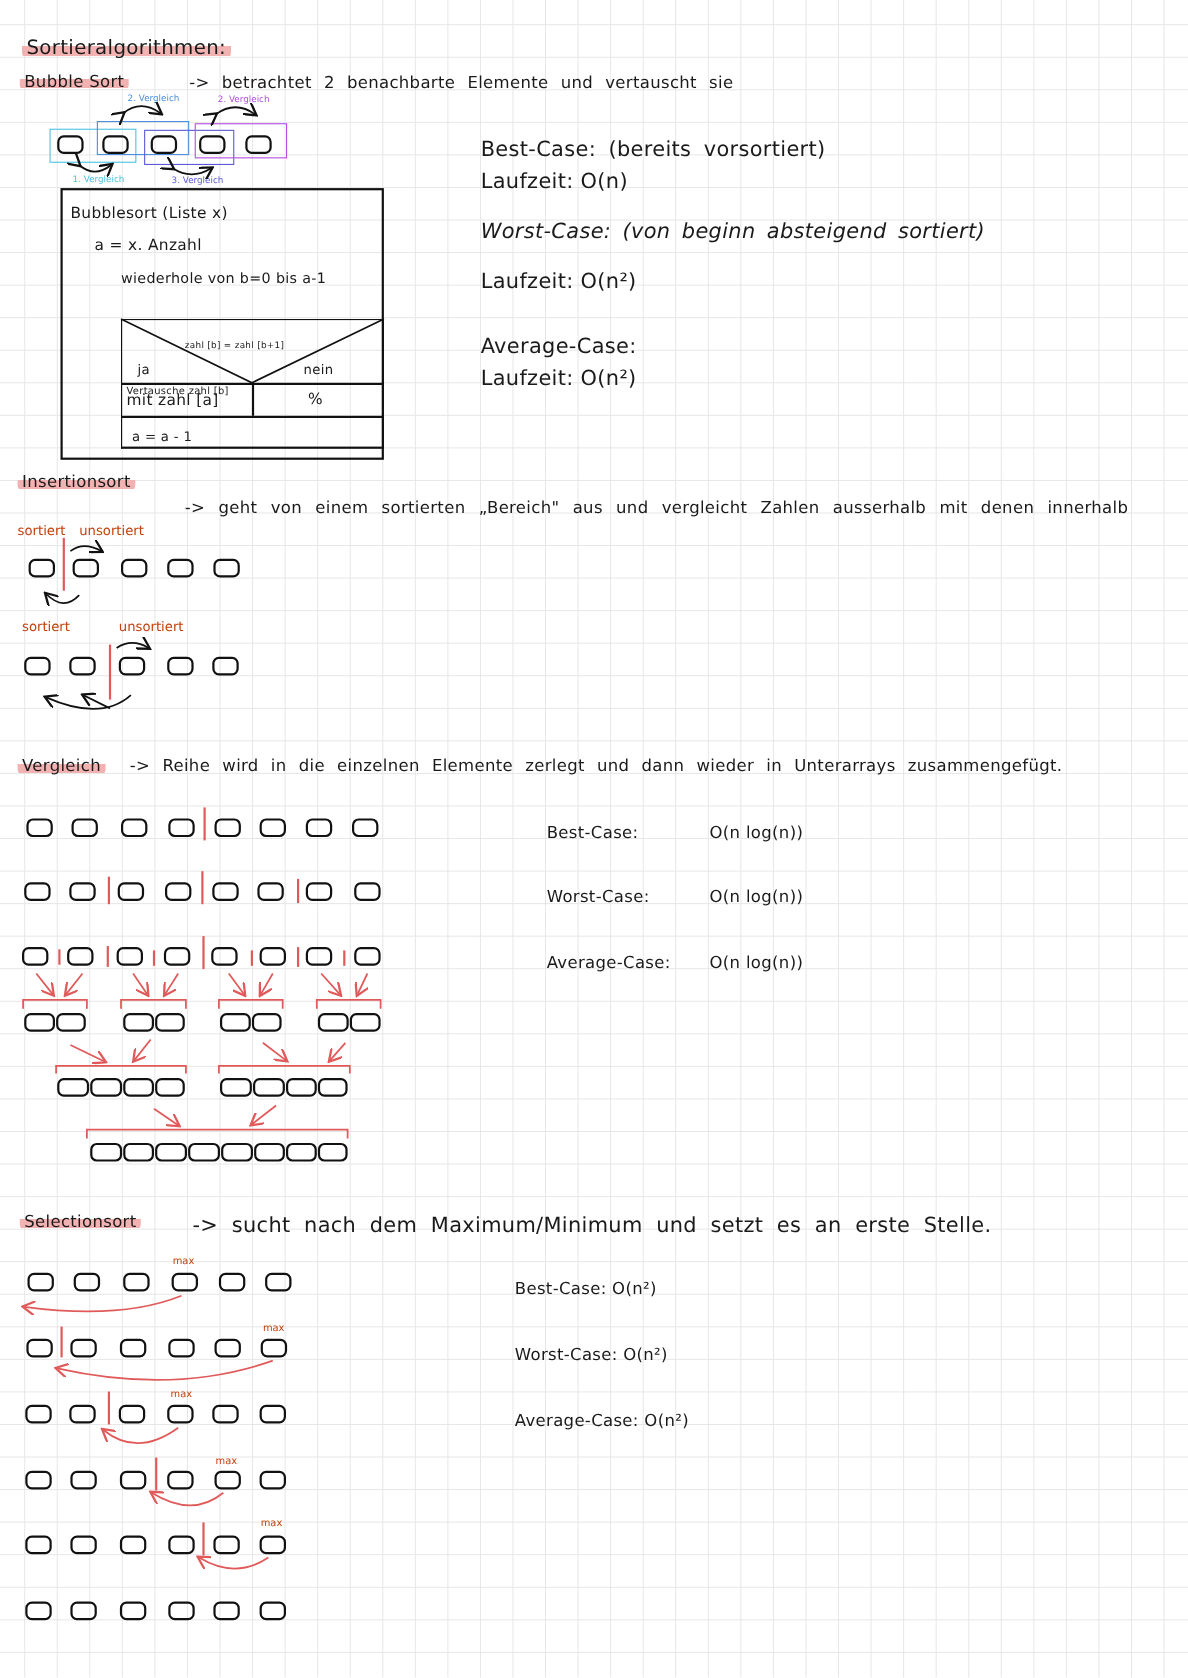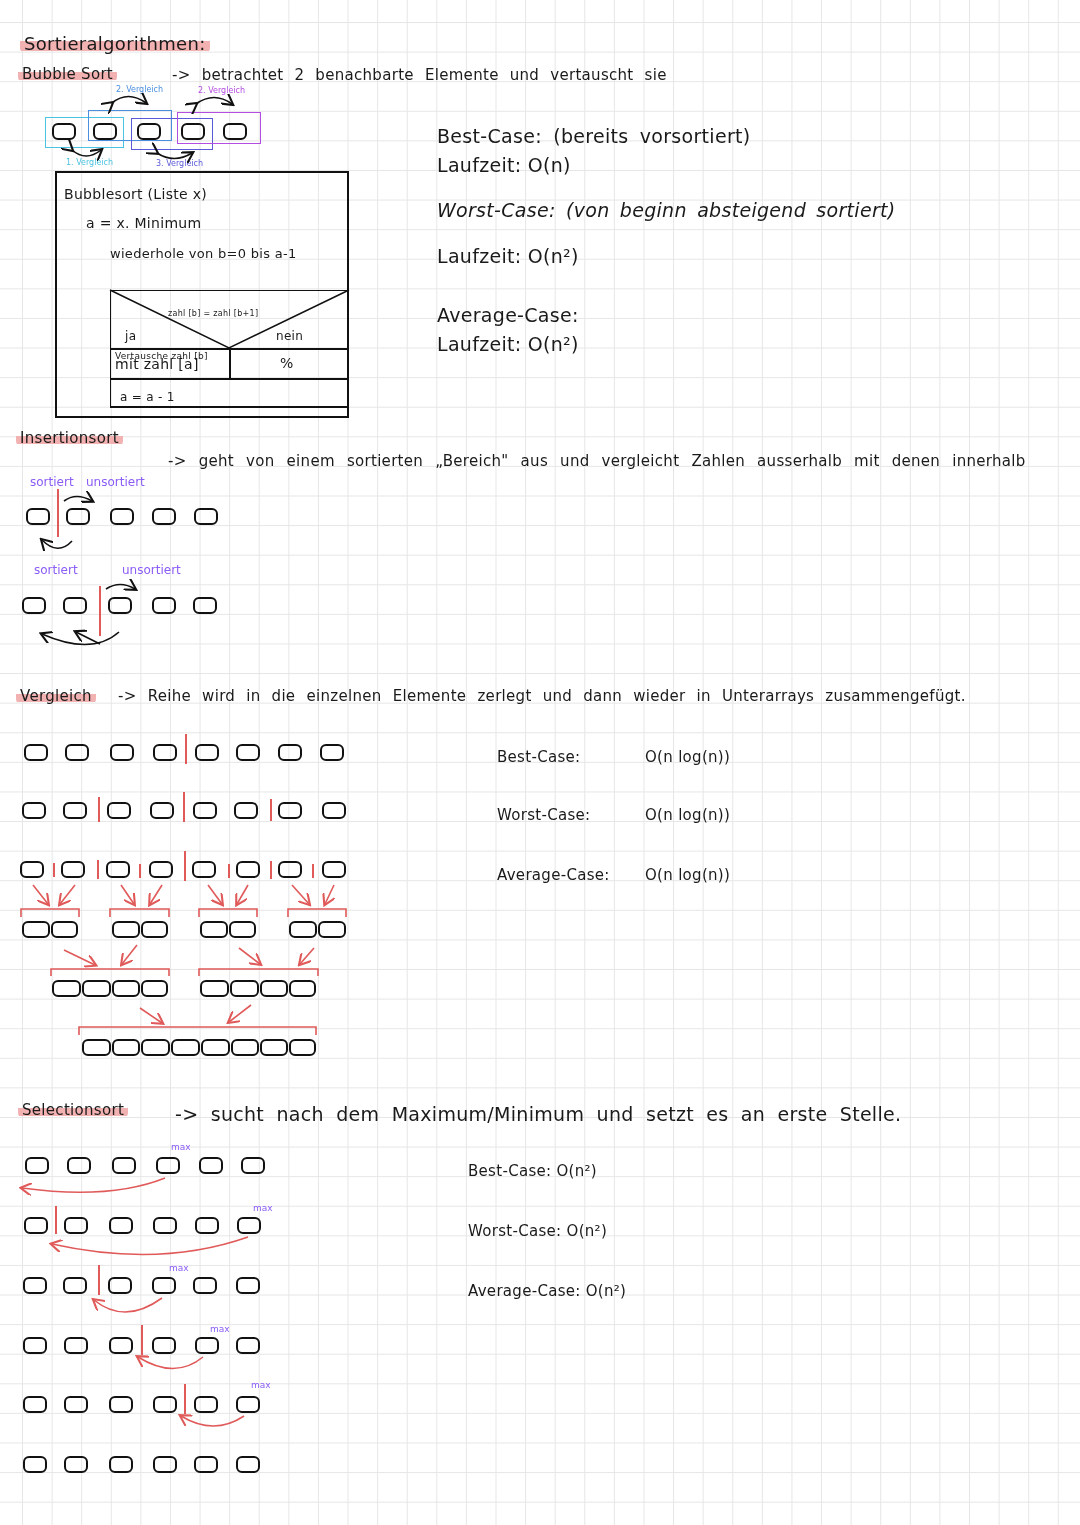--- a/index.html
+++ b/index.html
@@ -16,21 +16,21 @@
   }
   .abs { position:absolute; white-space:nowrap; }
   .hand { font-family:"DejaVu Sans", sans-serif; font-weight:400; letter-spacing:0.3px; }
   .title { font-size:18px; }
   .txt { font-size:15px; }
   .small { font-size:19px; }
   .hl {
     background:linear-gradient(to bottom, transparent 40%, #f3b2b2 40%, #f3b2b2 85%, transparent 85%);
     padding:0 4px; border-radius:6px;text-align:right;
   }
-  .lbl-red { font-size:12px; color:#8b5cf6;margin-left:14px; }
+  .lbl-red { font-size:12px; color:#c2410c; }
   .box {
     position:absolute; width:24px; height:17px; border:2.2px solid #111;
     border-radius:6px; box-sizing:border-box; background:transparent;
   }
   .rbar { position:absolute; width:2px; background:#e05a5a; }
   svg.overlay { position:absolute; left:0; top:0; pointer-events:none; }
   
   .nsd { position:absolute; left:55px; top:171px; width:294px; height:247px; border:2px solid #111; box-sizing:border-box; }
 </style>
 </head>
@@ -56,21 +56,21 @@
 <div class="abs" style="left:177px;top:112px;width:82px;height:30px;border:1.5px solid #b44ee0;"></div>
 
 <div class="box" style="left:52px;top:123px;"></div>
 <div class="box" style="left:93px;top:123px;"></div>
 <div class="box" style="left:137px;top:123px;"></div>
 <div class="box" style="left:181px;top:123px;"></div>
 <div class="box" style="left:223px;top:123px;"></div>
 
 <div class="nsd"></div>
 <div class="abs hand" style="left:64px;top:186px;font-size:14px;">Bubblesort (Liste x)</div>
-<div class="abs hand" style="left:86px;top:215px;font-size:14px;">a = x. Minimum</div>
+<div class="abs hand" style="left:86px;top:215px;font-size:14px;">a = x. Anzahl</div>
 <div class="abs hand" style="left:110px;top:246px;font-size:13px;">wiederhole von b=0 bis a-1</div>
 
 <div class="abs" style="left:110px;top:290px;width:239px;height:118px;border:1.5px solid #111;box-sizing:border-box;border-bottom:none;"></div>
 <div class="abs" style="left:110px;top:348px;width:239px;height:1.5px;background:#111;"></div>
 <div class="abs" style="left:229px;top:348px;width:1.5px;height:30px;background:#111;"></div>
 <div class="abs" style="left:110px;top:378px;width:239px;height:1.5px;background:#111;"></div>
 <div class="abs" style="left:110px;top:406px;width:239px;height:1.5px;background:#111;"></div>
 <div class="abs hand" style="left:168px;top:309px;font-size:8px;">zahl [b] = zahl [b+1]</div>
 <div class="abs hand" style="left:125px;top:329px;font-size:12px;">ja</div>
 <div class="abs hand" style="left:276px;top:329px;font-size:12px;">nein</div>

